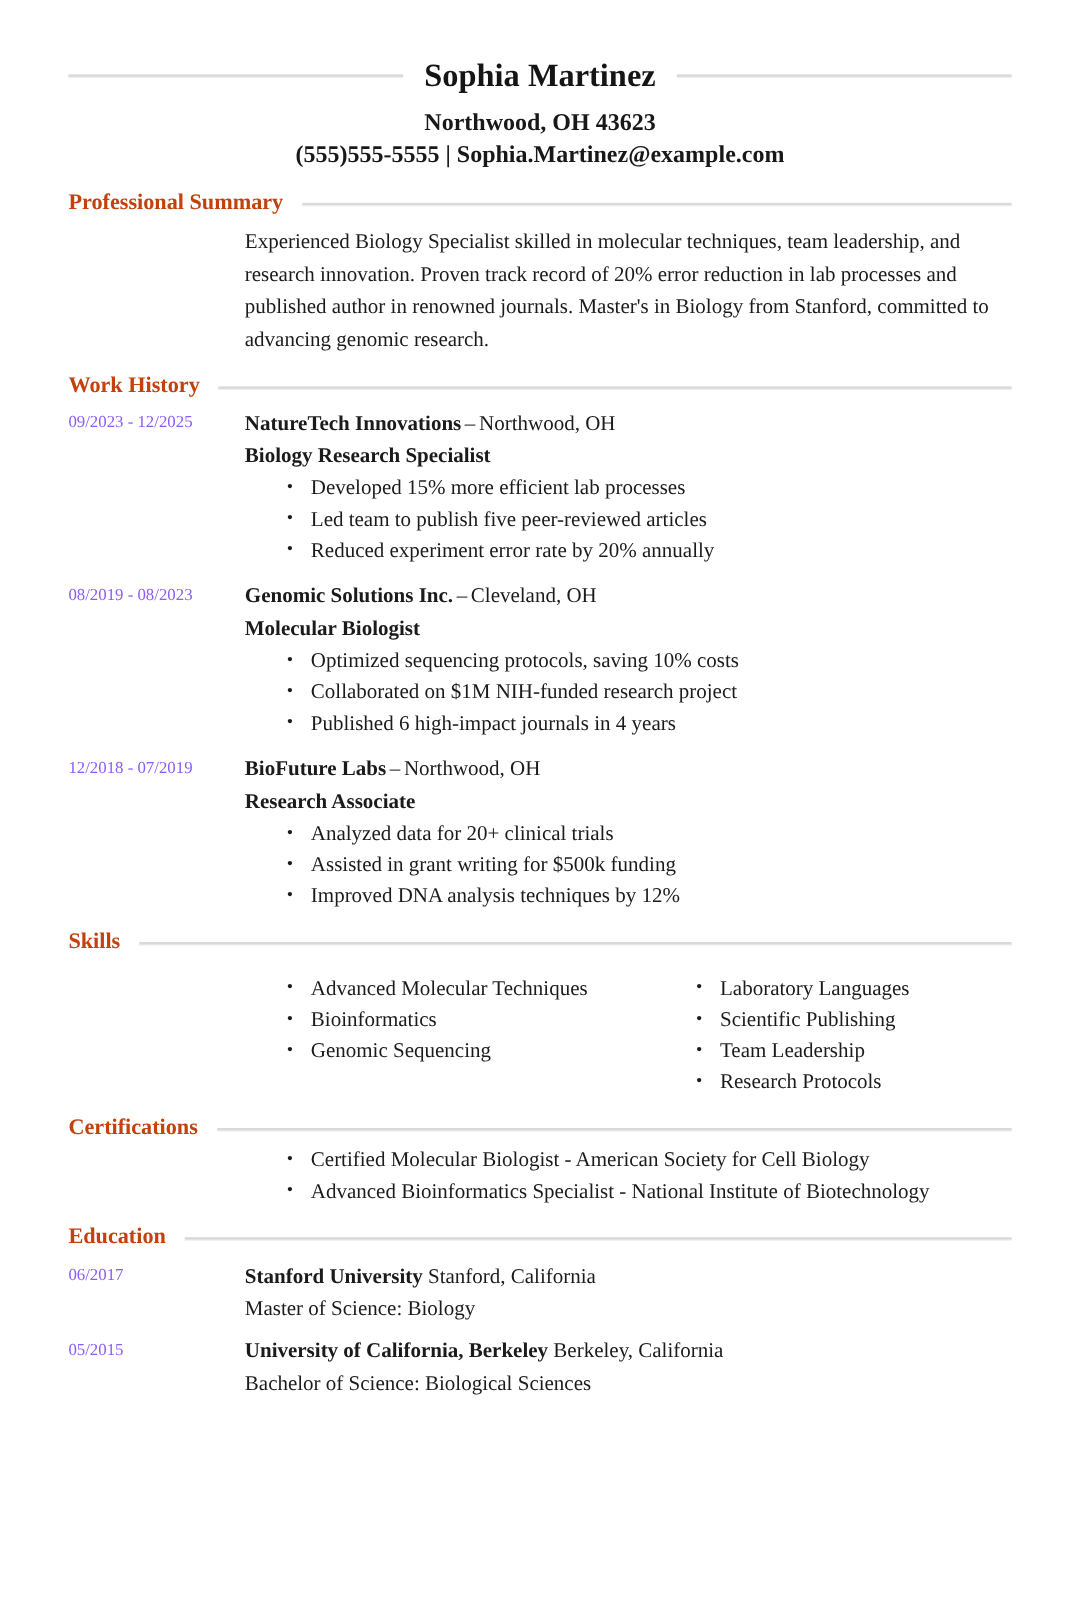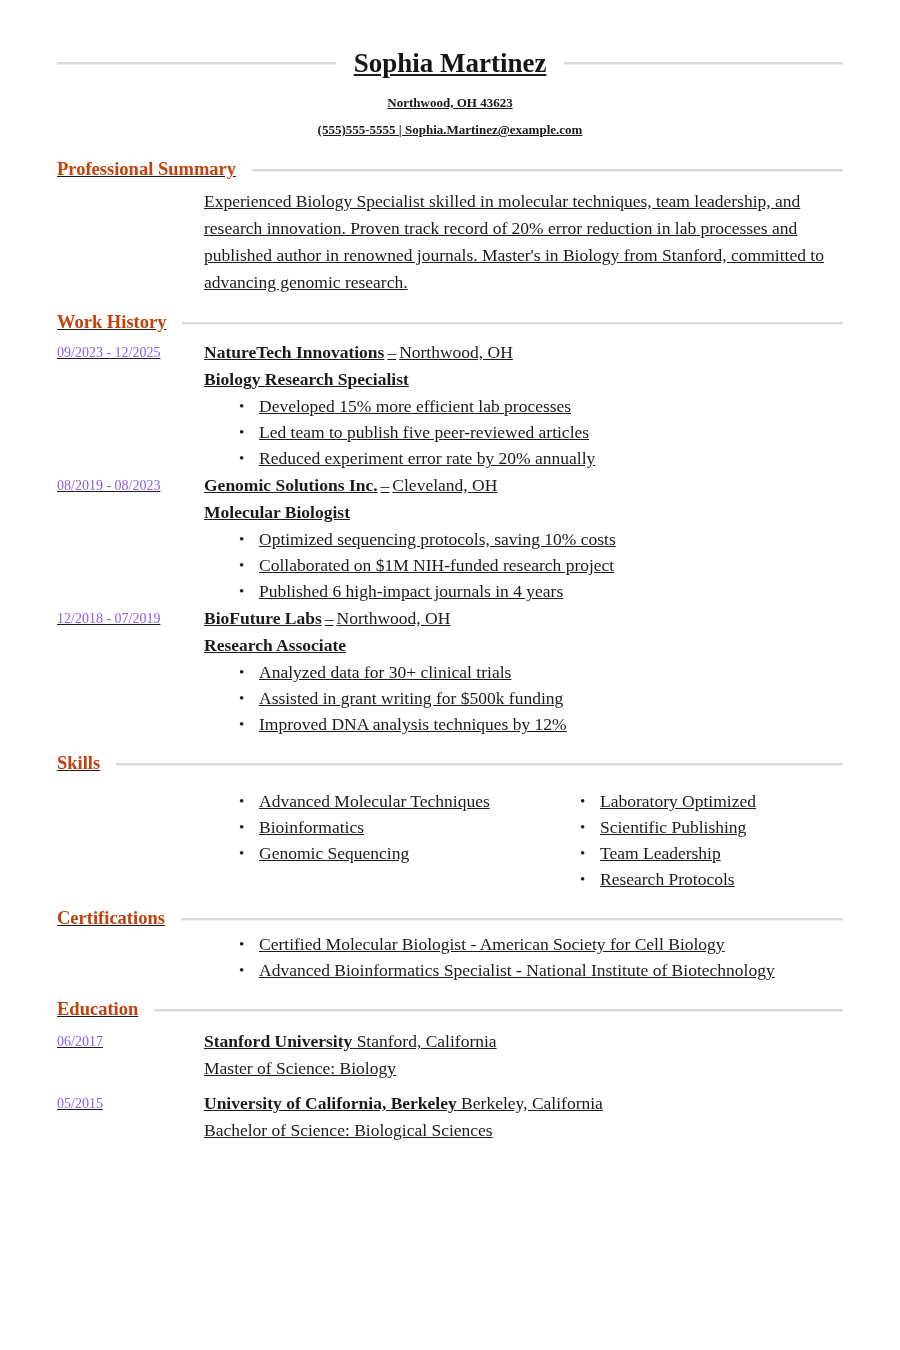--- a/index.html
+++ b/index.html
@@ -14,21 +14,20 @@
     font-family: "Liberation Serif", "DejaVu Serif", serif;
     font-size: 17.5px;
     line-height: 26px;
     overflow: hidden;
   }
   .page {
     box-sizing: border-box;
     width: 900px;
     height: 1078px;
     padding: 46px 57px 0 57px;
-    text-decoration: underline;
   }
 
   
   .name-row {
     display: flex;
     align-items: center;
     gap: 18px;
     height: 34px;
   }
   .h-rule {
@@ -42,21 +41,21 @@
     font-size: 27px;
     font-weight: 700;
     line-height: 34px;
     white-space: nowrap;
     color: #151515;
   }
   .contact-block {
     margin-top: 9px;
     text-align: center;
     font-weight: 700;
-    font-size: 13px;
+    font-size: 20px;
     line-height: 27px;
     color: #181818;
   }
 
   
   .section { margin-top: 13px; }
   .sec-head {
     display: flex;
     align-items: center;
     height: 26px;
@@ -91,21 +90,21 @@
   }
 
   .summary-text {
     margin: 6px 0 0 147px;
     width: 642px;
     line-height: 27px;
   }
 
   
   .job { margin-top: 4px; }
-  .job + .job { margin-top: 1px; }
+  .job + .job { margin-top: 12px; }
   .company-line { line-height: 27px; }
   .company { font-weight: 700; }
   .dash { padding: 0 3px; }
   .job-title {
     font-weight: 700;
     line-height: 27px;
   }
 
   
   ul.bullets {
@@ -203,21 +202,21 @@
     </div>
 
     <div class="job row">
       <div class="dates">12/2018 - 07/2019</div>
       <div>
         <div class="company-line">
           <span class="company">BioFuture Labs</span><span class="dash">–</span><span>Northwood, OH</span>
         </div>
         <div class="job-title">Research Associate</div>
         <ul class="bullets">
-          <li>Analyzed data for 30+ clinical trials</li>
+          <li>Analyzed data for 20+ clinical trials</li>
           <li>Assisted in grant writing for $500k funding</li>
           <li>Improved DNA analysis techniques by 12%</li>
         </ul>
       </div>
     </div>
   </section>
 
   <section class="section">
     <div class="sec-head">
       <h2 class="sec-title">Skills</h2>
@@ -225,21 +224,21 @@
     </div>
     <div class="row">
       <div></div>
       <div class="skills-cols">
         <ul class="bullets col1">
           <li>Advanced Molecular Techniques</li>
           <li>Bioinformatics</li>
           <li>Genomic Sequencing</li>
         </ul>
         <ul class="bullets">
-          <li>Laboratory Optimized</li>
+          <li>Laboratory Languages</li>
           <li>Scientific Publishing</li>
           <li>Team Leadership</li>
           <li>Research Protocols</li>
         </ul>
       </div>
     </div>
   </section>
 
   <section class="section">
     <div class="sec-head">

